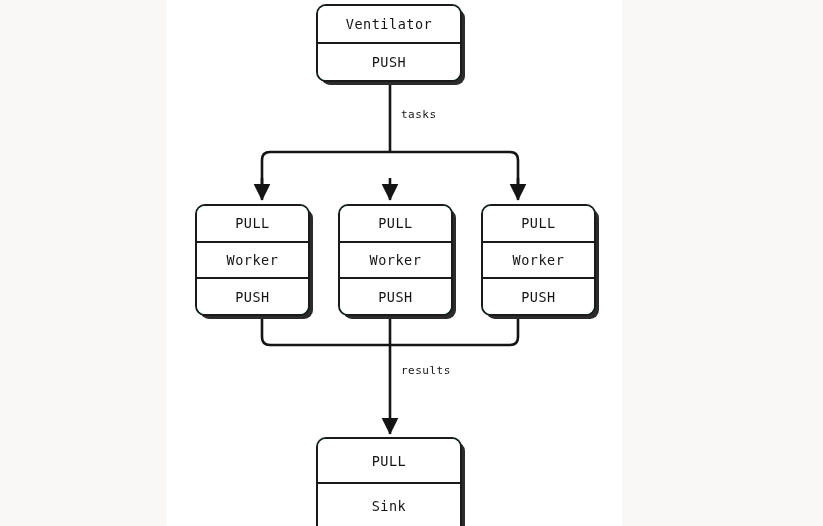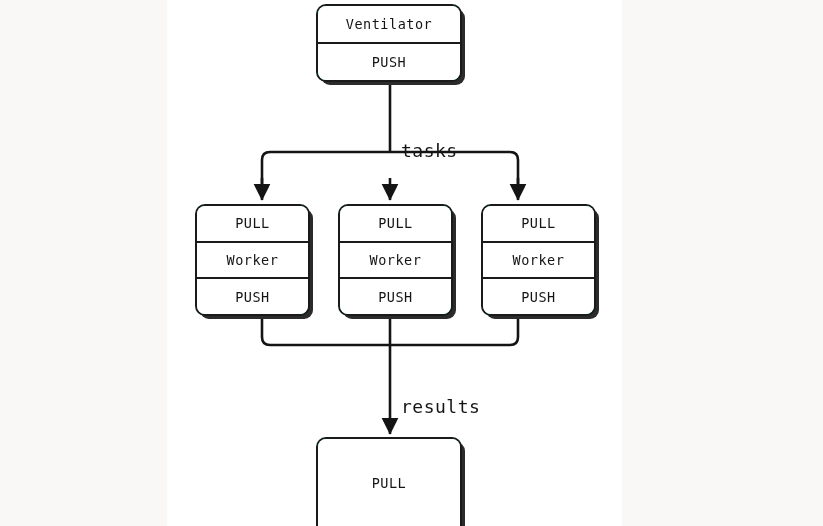--- a/index.html
+++ b/index.html
@@ -55,25 +55,24 @@
     letter-spacing: 0.5px;
     background: #ffffff;
     border-bottom: 2px solid #1a1a1a;
     white-space: nowrap;
   }
   .cell:last-child {
     border-bottom: none;
   }
   .edge-label {
     position: absolute;
-    font-size: 18px;
+    font-size: 11px;
     color: #141414;
     letter-spacing: 0.5px;
     white-space: nowrap;
-    margin-top: 32px;
   }
 </style>
 </head>
 <body>
 
 <div id="stage">
 
   <div id="panel"></div>
 
   <svg id="diagram" viewBox="0 0 823 526">
@@ -114,18 +113,19 @@
   </div>
 
   <div class="node" style="left:481px; top:204px; width:115px; height:112px;">
     <div class="cell">PULL</div>
     <div class="cell">Worker</div>
     <div class="cell">PUSH</div>
   </div>
 
   <div class="node clipped" style="left:316px; top:437px; width:146px; height:92px;">
     <div class="cell">PULL</div>
+    <div class="cell">Sink</div>
   </div>
 
   <div class="edge-label" style="left:401px; top:108px;">tasks</div>
   <div class="edge-label" style="left:401px; top:364px;">results</div>
 
 </div>
 
 </body></html>

